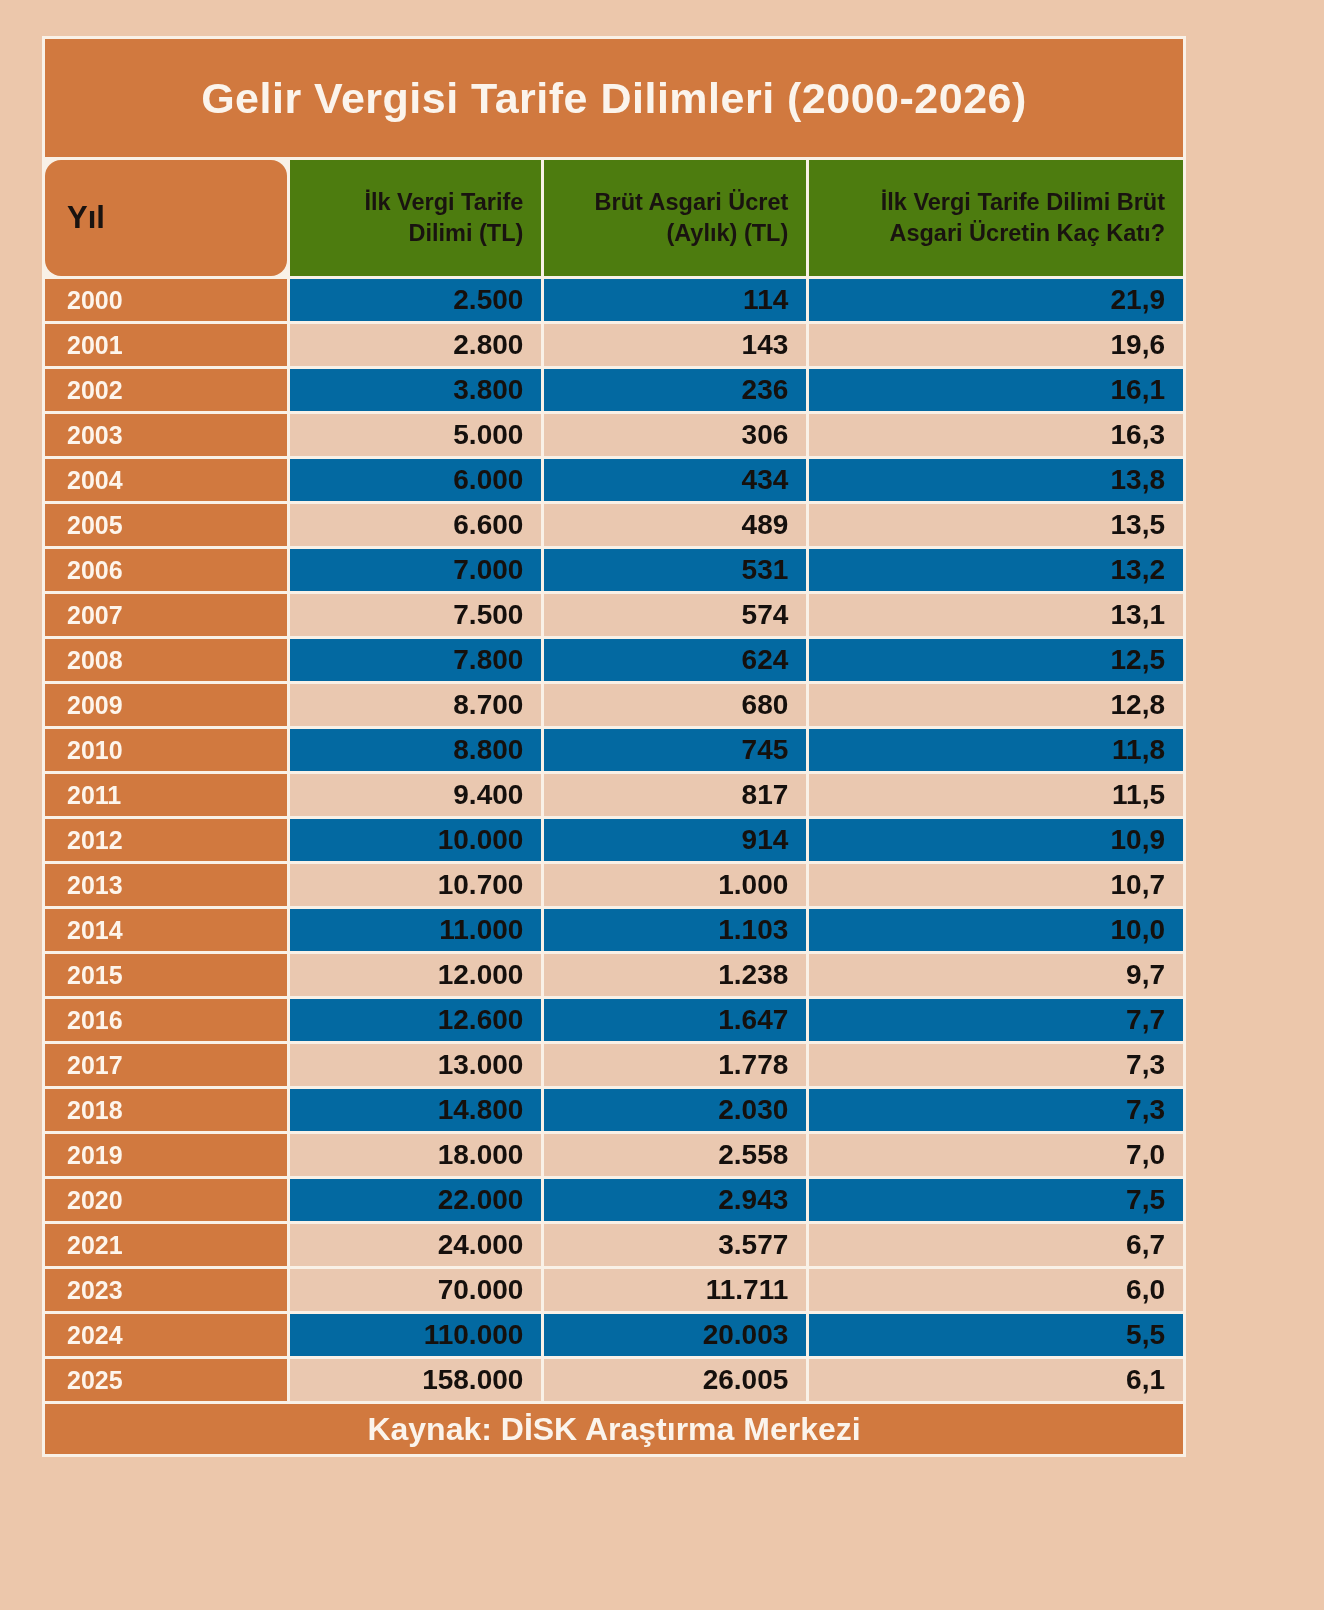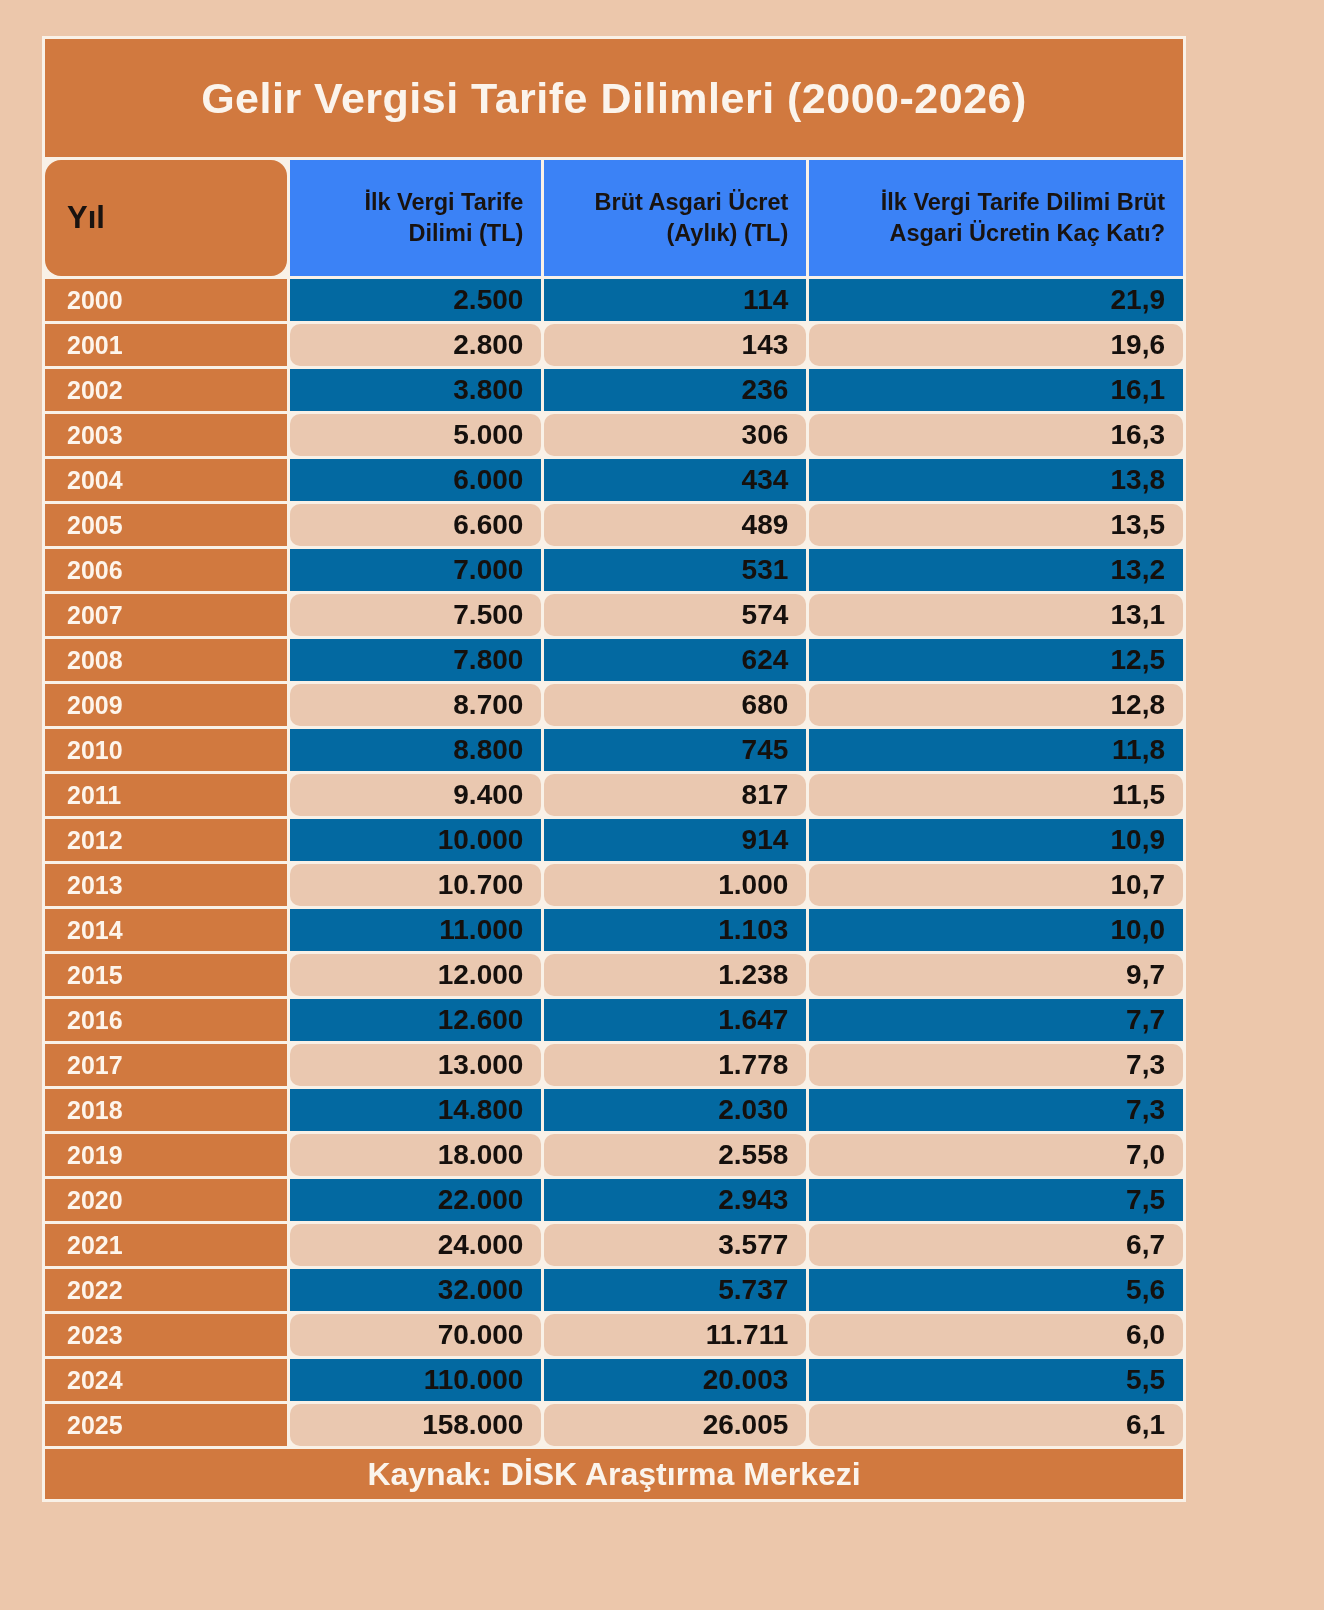--- a/index.html
+++ b/index.html
@@ -48,21 +48,21 @@
     color: #191310;
   }
   th.hdr-year {
     background: #d1793f;
     text-align: left;
     padding-left: 22px;
     font-size: 31px;
     border-radius: 16px;
   }
   th.hdr-num {
-    background: #3b82f6;
+    background: #4d7c0f;
     text-align: right;
     padding: 0 18px 0 30px;
     font-size: 23.5px;
     line-height: 1.32;
   }
   tr.data-row td {
     height: 42px;
     vertical-align: middle;
     font-weight: bold;
   }
@@ -73,21 +73,21 @@
     text-align: left;
     padding-left: 22px;
   }
   td.num-cell {
     color: #15100d;
     font-size: 28px;
     text-align: right;
     padding-right: 18px;
   }
   tr.row-light td.num-cell { background: #0369a1; }
-  tr.row-dark  td.num-cell { background: #eac8b0; border-radius: 10px; }
+  tr.row-dark  td.num-cell { background: #eac8b0; }
 
   .source-cell {
     height: 50px;
     background: #d1793f;
     color: #fbf4ec;
     font-size: 32px;
     font-weight: bold;
     text-align: center;
     vertical-align: middle;
   }
@@ -240,26 +240,20 @@
     <td class="num-cell">22.000</td>
     <td class="num-cell">2.943</td>
     <td class="num-cell">7,5</td>
   </tr>
         <tr class="data-row row-dark">
     <td class="year-cell">2021</td>
     <td class="num-cell">24.000</td>
     <td class="num-cell">3.577</td>
     <td class="num-cell">6,7</td>
   </tr>
-        <tr class="data-row row-light">
-    <td class="year-cell">2022</td>
-    <td class="num-cell">32.000</td>
-    <td class="num-cell">5.737</td>
-    <td class="num-cell">5,6</td>
-  </tr>
         <tr class="data-row row-dark">
     <td class="year-cell">2023</td>
     <td class="num-cell">70.000</td>
     <td class="num-cell">11.711</td>
     <td class="num-cell">6,0</td>
   </tr>
         <tr class="data-row row-light">
     <td class="year-cell">2024</td>
     <td class="num-cell">110.000</td>
     <td class="num-cell">20.003</td>

